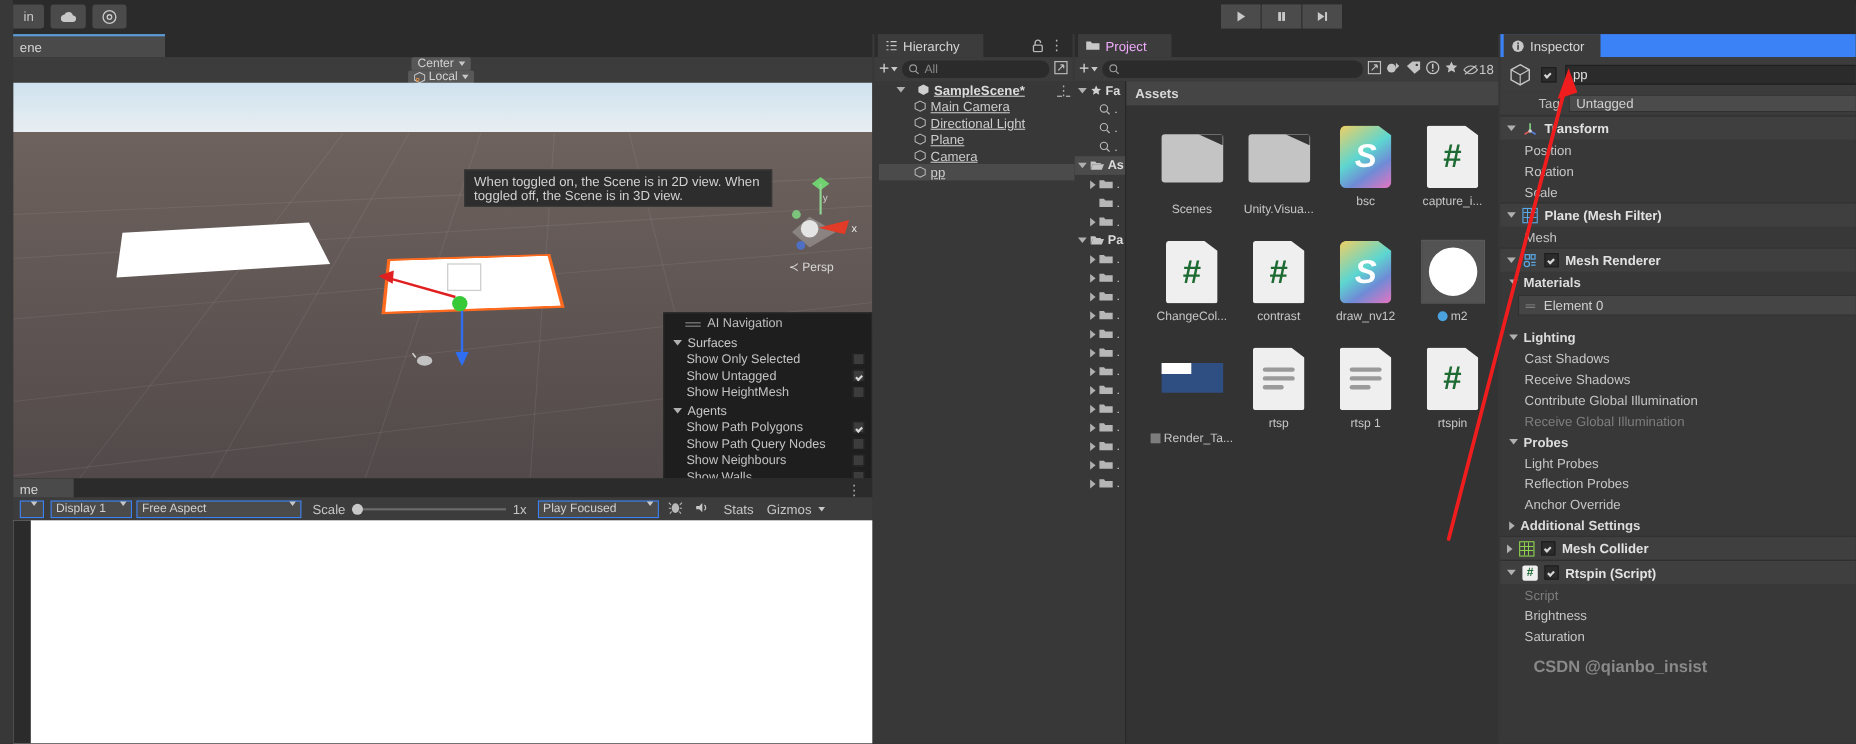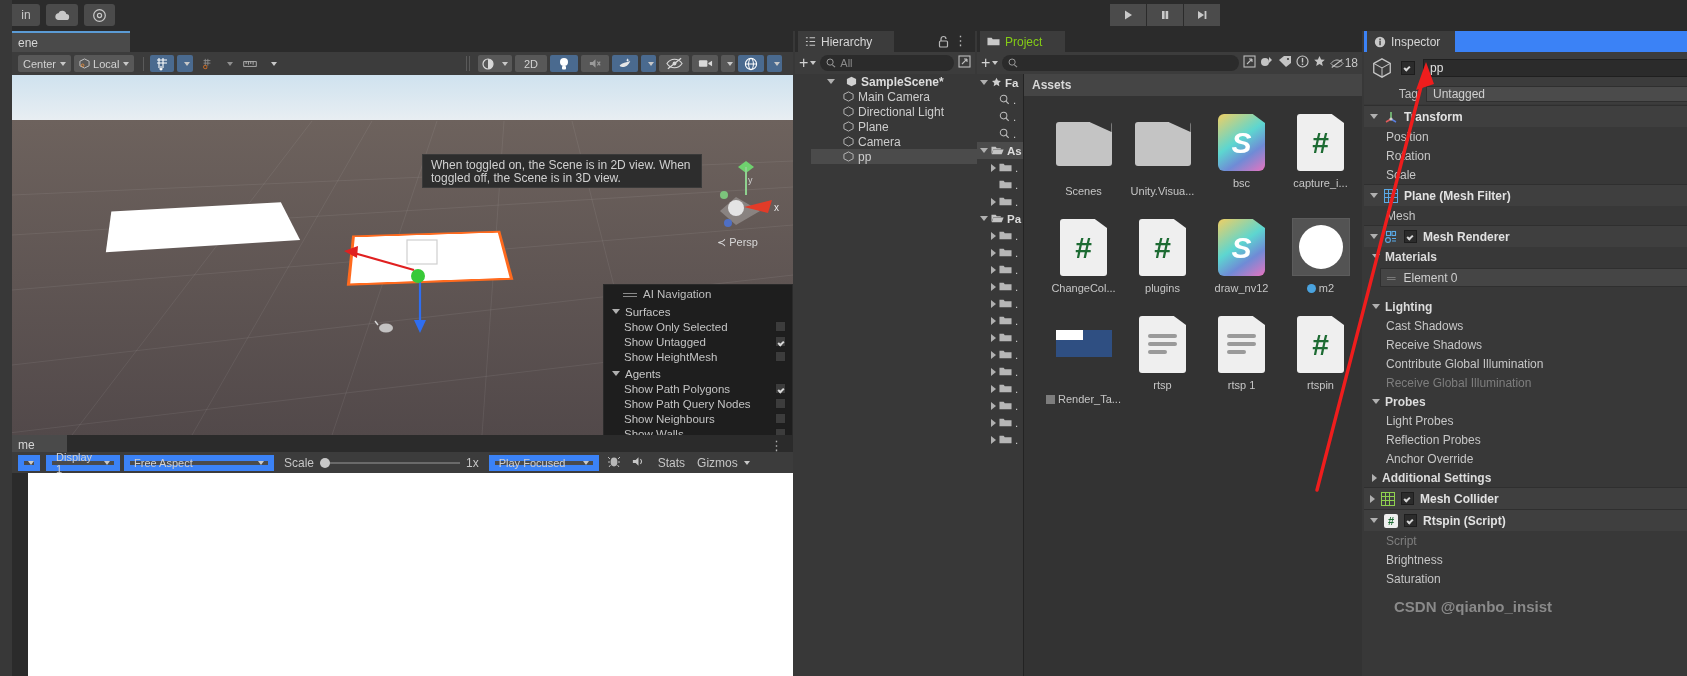--- a/index.html
+++ b/index.html
@@ -40,26 +40,26 @@
   .playbtn svg { display:block; }
 
   
   #lefttools { left:0; top:4px; height:22px; display:flex; align-items:center; }
   .minibtn { height:22px; min-width:28px; background:#4b4b4b; border-radius:3px; margin-right:6px;
              display:flex; align-items:center; justify-content:center; color:#c8c8c8; font-size:12px;
              padding:0 8px; }
 
   
   #sceneTab { left:0px; top:31px; width:118px; height:21px; }
-  #sceneTabInner { background:#4a4a4a; height:21px; width:118px; border-top:2px solid #5b9bd5;
+  #sceneTabInner { background:#4a4a4a; height:21px; width:138px; border-top:2px solid #5b9bd5;
                    display:flex; align-items:center; padding-left:6px; color:#d6d6d6; }
   #sceneTabRest { left:118px; top:31px; width:663px; height:21px; background:#2b2b2b; }
 
   #sceneToolbar { left:0; top:52px; width:781px; height:23px; background:#3c3c3c;
-                  display:flex; align-items:center; }
+                  display:flex; align-items:center;flex-direction:column; }
   #sceneCanvas { left:0; top:75px; width:781px; height:360px; overflow:hidden; }
   .skyTop { position:absolute; left:0; top:0; width:781px; height:45px;
             background:linear-gradient(#cfe2ef, #e8eef2); }
   .ground { position:absolute; left:0; top:45px; width:781px; height:315px;
             background:linear-gradient(#6d625d, #52494a); }
 
   
   .planeA {
     position:absolute; left:98px; top:115px; width:182px; height:70px;
     background:#ffffff;
@@ -99,40 +99,40 @@
   .grip { width:14px; height:1px; background:#8a8a8a; box-shadow:0 3px 0 #8a8a8a; }
 
   
   #gameTab { left:0; top:435px; width:781px; height:20px; background:#2b2b2b; }
   #gameTabInner { position:absolute; left:0; top:0; width:55px; height:20px; background:#4a4a4a;
                   display:flex; align-items:center; padding-left:6px; color:#d6d6d6; }
   #gameToolbar { left:0; top:452px; width:781px; height:21px; background:#3c3c3c;
                  display:flex; align-items:center; gap:0; }
   #gameCanvas { left:0; top:473px; width:781px; height:203px; background:#ffffff; }
   #gameLeftGutter { left:0; top:473px; width:16px; height:203px; background:#2b2b2b; }
-  .gt-sel { height:16px; background:#4b4b4b; border:6px solid #3b82f6; display:flex;
-            align-items:center; padding:0 4px; color:#d0d0d0; font-size:11px; }
+  .gt-sel { height:16px; background:#4b4b4b; border:1px solid #3b82f6; display:flex;
+            padding:0 4px; color:#d0d0d0; font-size:11px; }
 
   
   #hier { left:783px; top:31px; width:180px; height:645px; background:#383838; }
   #hierTabs { position:absolute; left:0; top:0; width:180px; height:21px; background:#2b2b2b; }
   #hierTab { position:absolute; left:3px; top:0; width:96px; height:21px; background:#3c3c3c;
              display:flex; align-items:center; gap:5px; padding-left:7px; color:#d6d6d6; }
   #hierToolbar { position:absolute; left:0; top:21px; width:180px; height:22px; background:#3c3c3c;
                  display:flex; align-items:center; padding:0 4px; gap:4px; }
   #hierSearch { flex:1; height:16px; background:#2b2b2b; border-radius:8px; display:flex;
                 align-items:center; padding-left:6px; color:#8a8a8a; font-size:11px; gap:4px; }
   .h-row { height:15px; display:flex; align-items:center; color:#cdcdcd; font-size:12px; gap:4px; }
   .h-row.sel { background:#4b4b4b; }
 
   
   #proj { left:965px; top:31px; width:385px; height:645px; background:#383838; }
   #projTabs { position:absolute; left:0; top:0; width:385px; height:21px; background:#2b2b2b; }
   #projTab { position:absolute; left:3px; top:0; width:85px; height:21px; background:#3c3c3c;
-             display:flex; align-items:center; gap:5px; padding-left:7px; color:#84cc16; }
+             display:flex; align-items:center; gap:5px; padding-left:7px; color:#f0abfc; }
   #projToolbar { position:absolute; left:0; top:21px; width:385px; height:22px; background:#3c3c3c;
                  display:flex; align-items:center; padding:0 4px; gap:4px; }
   #projSearch { flex:1; height:16px; background:#2b2b2b; border-radius:8px; display:flex;
                 align-items:center; padding-left:6px; color:#8a8a8a; font-size:11px; gap:4px; }
   #projTree { position:absolute; left:0; top:43px; width:46px; height:602px; background:#383838; }
   #projTreeSplit { position:absolute; left:46px; top:43px; width:1px; height:602px; background:#232323;}
   .p-row { height:17px; display:flex; align-items:center; gap:3px; padding-left:3px;
            color:#cdcdcd; font-size:11.5px; overflow:hidden; white-space:nowrap; }
   .p-row.sel { background:#4b4b4b; }
   #projAssetsHdr { position:absolute; left:47px; top:43px; width:338px; height:22px;
@@ -567,21 +567,21 @@
           </svg>
         <span>All</span>
       </div>
       <span>
         <svg width="13" height="13" viewBox="0 0 13 13">
             <rect x="1" y="1" width="11" height="11" fill="none" stroke="#bdbdbd" stroke-width="1.1"></rect>
             <path d="M4 9L9 4M9 4H6M9 4v3" stroke="#bdbdbd" stroke-width="1.1" fill="none"></path>
           </svg>
       </span>
     </div>
-    <div id="hierList" class="abs" style="left:16px;top:43px;width:180px;">
+    <div id="hierList" class="abs" style="left:4px;top:43px;width:180px;text-decoration:underline;">
         <div class="h-row">
           <span style="width:12px;display:inline-block;"></span>
           <span class="tri"></span>
           <span style="width:3px;display:inline-block;"></span>
           <svg width="11" height="11" viewBox="0 0 12 12">
             <path d="M6 0.8 L11 3.4 L11 8.6 L6 11.2 L1 8.6 L1 3.4 Z" fill="#d0d0d0"></path>
           </svg>
           <span style="font-weight:bold;color:#dcdcdc;">SampleScene*</span>
           <span style="margin-left:auto;padding-right:6px;color:#b0b0b0;">⋮</span>
         </div>
@@ -870,21 +870,21 @@
           </div><div class="lbl">Scenes</div></div><div class="asset"><div class="ico">
             <div class="folderico"></div>
           </div><div class="lbl">Unity.Visua...</div></div><div class="asset"><div class="ico">
             <div class="shaderico">S</div>
           </div><div class="lbl">bsc</div></div><div class="asset"><div class="ico">
             <div class="scriptico">#</div>
           </div><div class="lbl">capture_i...</div></div><div class="asset"><div class="ico">
             <div class="scriptico">#</div>
           </div><div class="lbl">ChangeCol...</div></div><div class="asset"><div class="ico">
             <div class="scriptico">#</div>
-          </div><div class="lbl">plugins</div></div><div class="asset"><div class="ico">
+          </div><div class="lbl">contrast</div></div><div class="asset"><div class="ico">
             <div class="shaderico">S</div>
           </div><div class="lbl">draw_nv12</div></div><div class="asset"><div class="ico" style="outline: rgb(92, 92, 92) solid 1px;">
             <div class="matico">
               <span class="sphere"></span>
             </div>
           </div><div class="lbl"><span style="display:inline-block;width:9px;height:9px;border-radius:50%;background:#4aa3df;margin-right:3px;vertical-align:-1px;"></span>m2</div></div><div class="asset"><div class="ico">
             <div class="rtico"></div>
           </div><div class="lbl"><span style="display:inline-block;width:9px;height:9px;background:#7d7d7d;margin-right:3px;vertical-align:-1px;"></span>Render_Ta...</div></div><div class="asset"><div class="ico">
             <div class="textico">
               <i style="top:18px;width:29px"></i>

